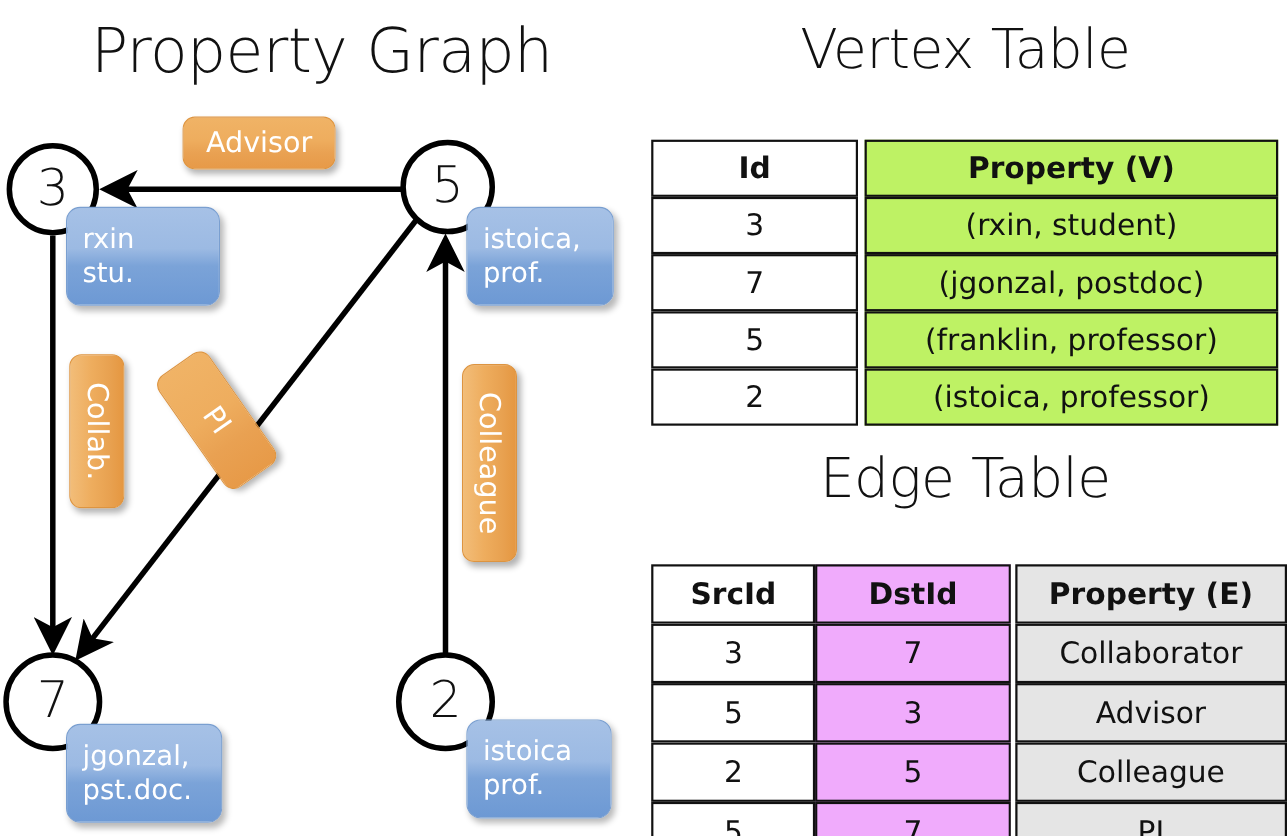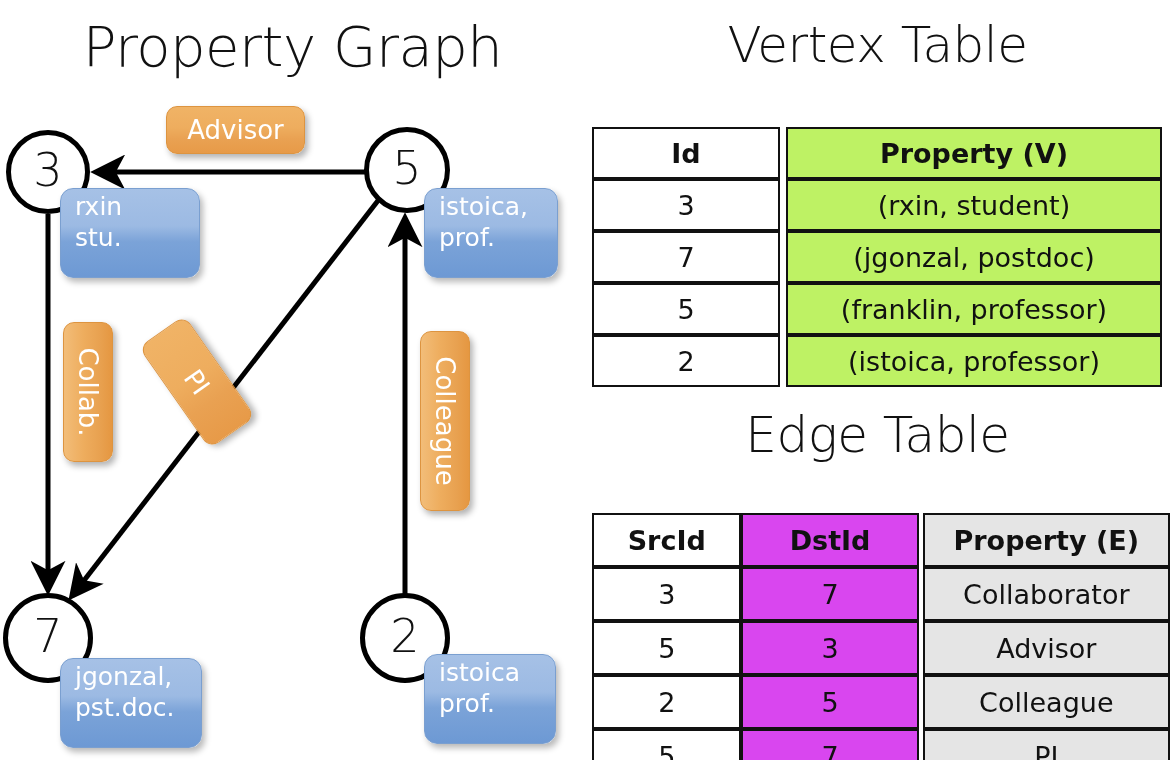--- a/index.html
+++ b/index.html
@@ -47,21 +47,21 @@
 
   
   .vbox{
     position:absolute;
     border-radius:13px;
     box-sizing:border-box;
     color:#ffffff;
     font-family:"DejaVu Sans", sans-serif;
     font-size:25px;
     line-height:31px;
-    padding:2px 0 0 14px;
+    padding:12px 0 0 14px;
     background:linear-gradient(180deg,#a6c1e6 0%, #9cbae3 42%, #7ba3d8 60%, #6d99d4 100%);
     border:1px solid #7a9fd0;
     box-shadow:3px 4px 6px rgba(0,0,0,0.28);
     z-index:7;
     overflow:hidden;
   }
 
   
   .epill{
     position:absolute;
@@ -104,21 +104,21 @@
 
   
   #vertex-table{left:592px;top:103px;}
   #vertex-table .c-id{width:188px;height:52px;font-size:27px;background:#ffffff;}
   #vertex-table .c-prop{width:376px;height:52px;font-size:27px;background:#bef264;}
   #vertex-table .spacer{width:6px;border:none;background:#fff;padding:0;}
 
   
   #edge-table{left:592px;top:489px;}
   #edge-table .c-src{width:150px;height:54px;font-size:27px;background:#ffffff;}
-  #edge-table .c-dst{width:178px;height:54px;font-size:27px;background:#d946ef;}
+  #edge-table .c-dst{width:178px;height:54px;font-size:27px;background:#f0abfc;}
   #edge-table .c-prop{width:248px;height:54px;font-size:27px;background:#e5e5e5;}
   #edge-table .spacer{width:4px;border:none;background:#fff;padding:0;}
 
   .hdr-big{font-size:29px;}
 </style>
 </head>
 <body>
 
 <div id="stage">
 

